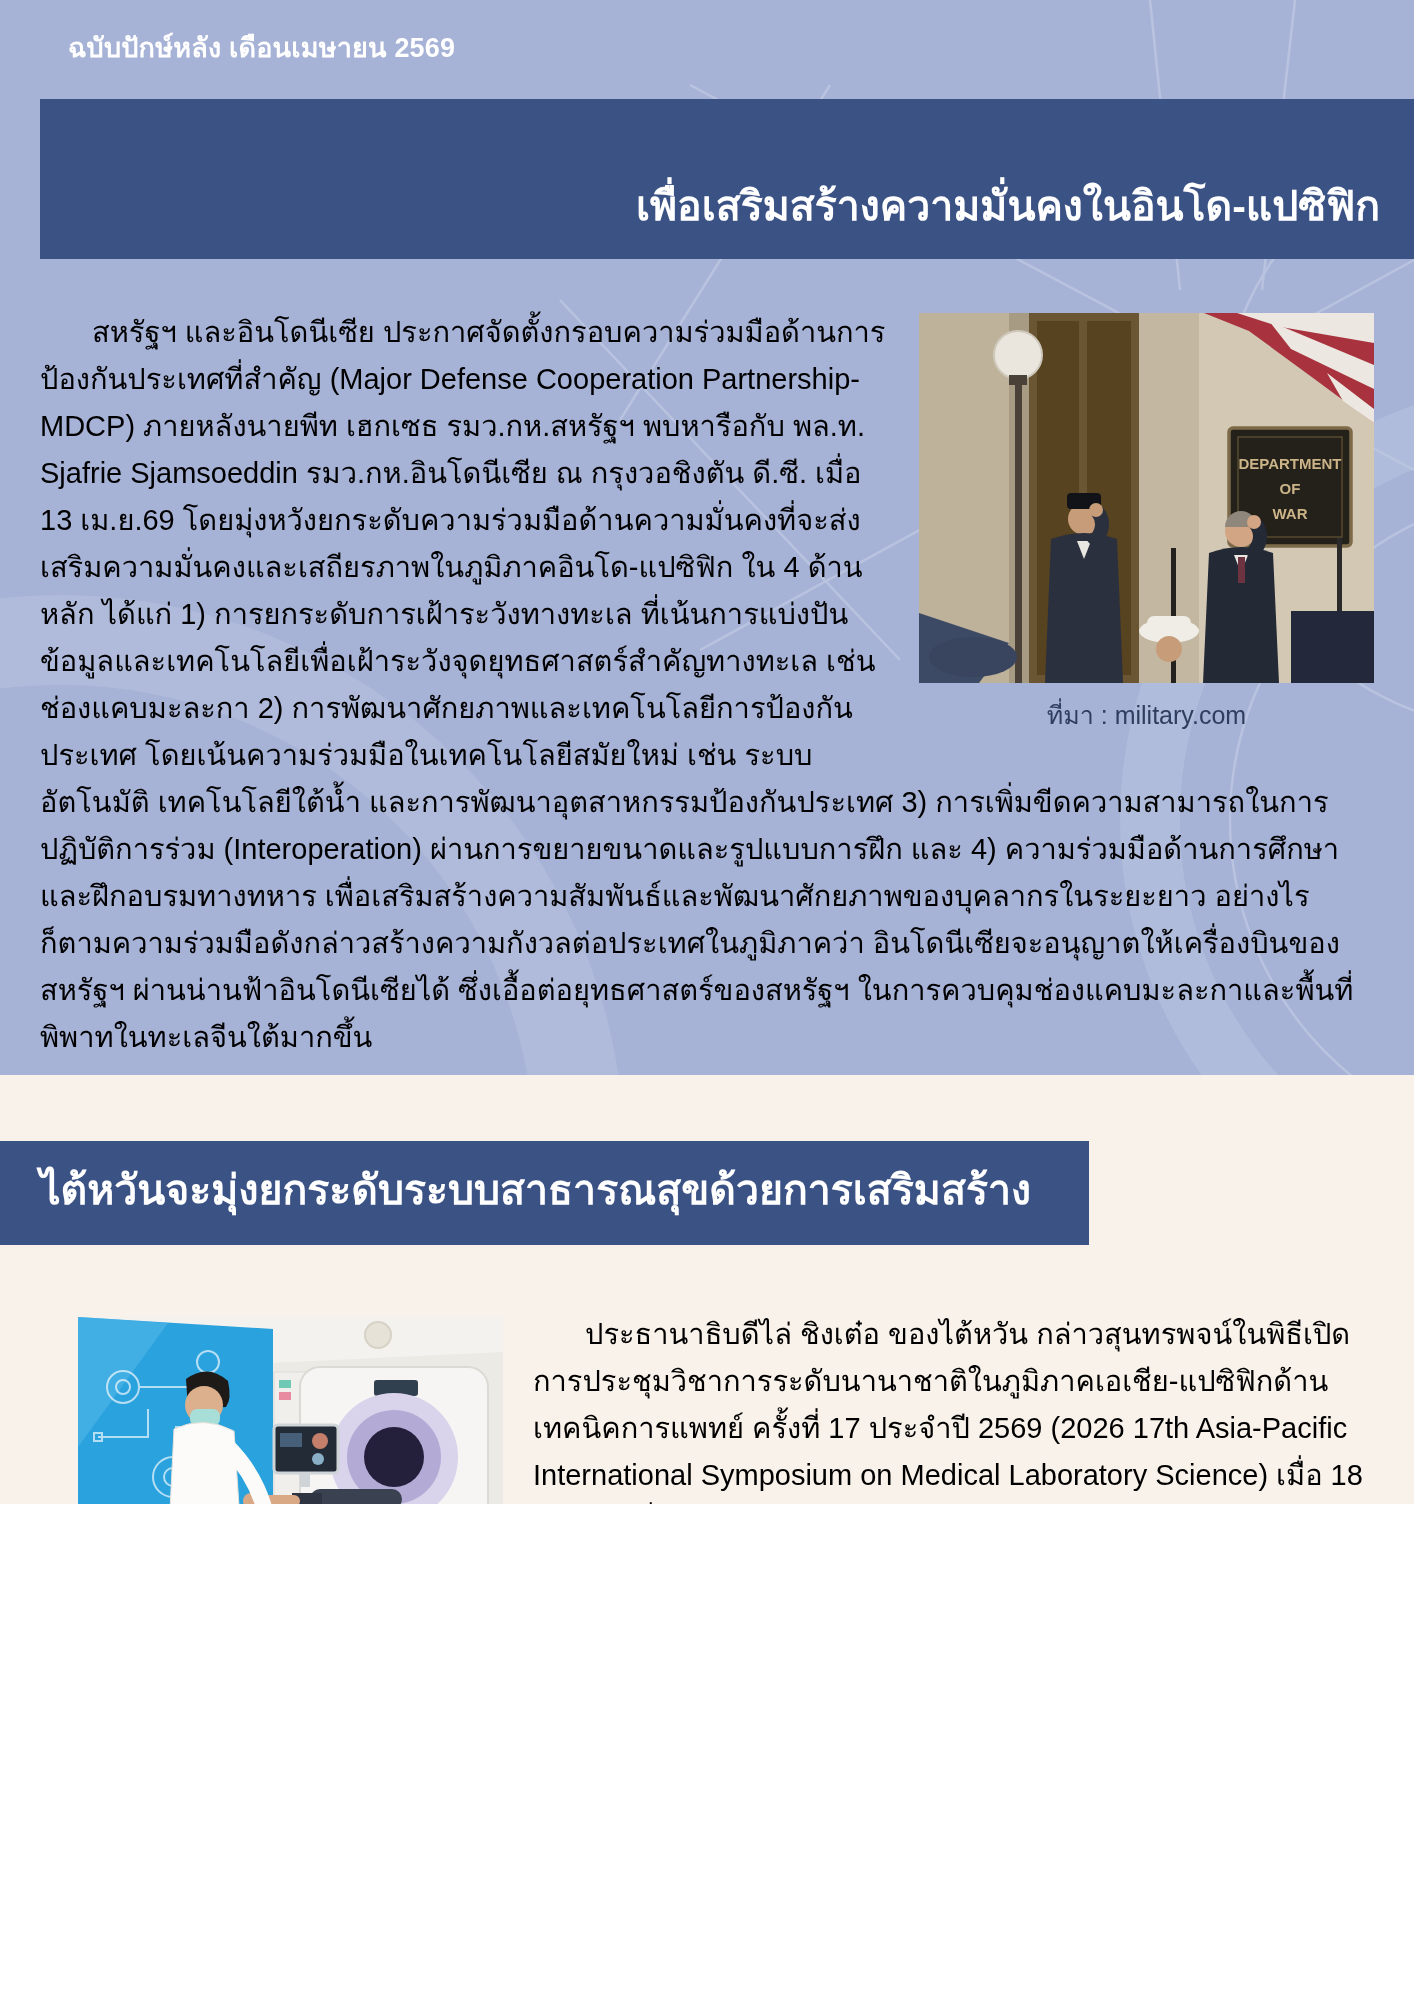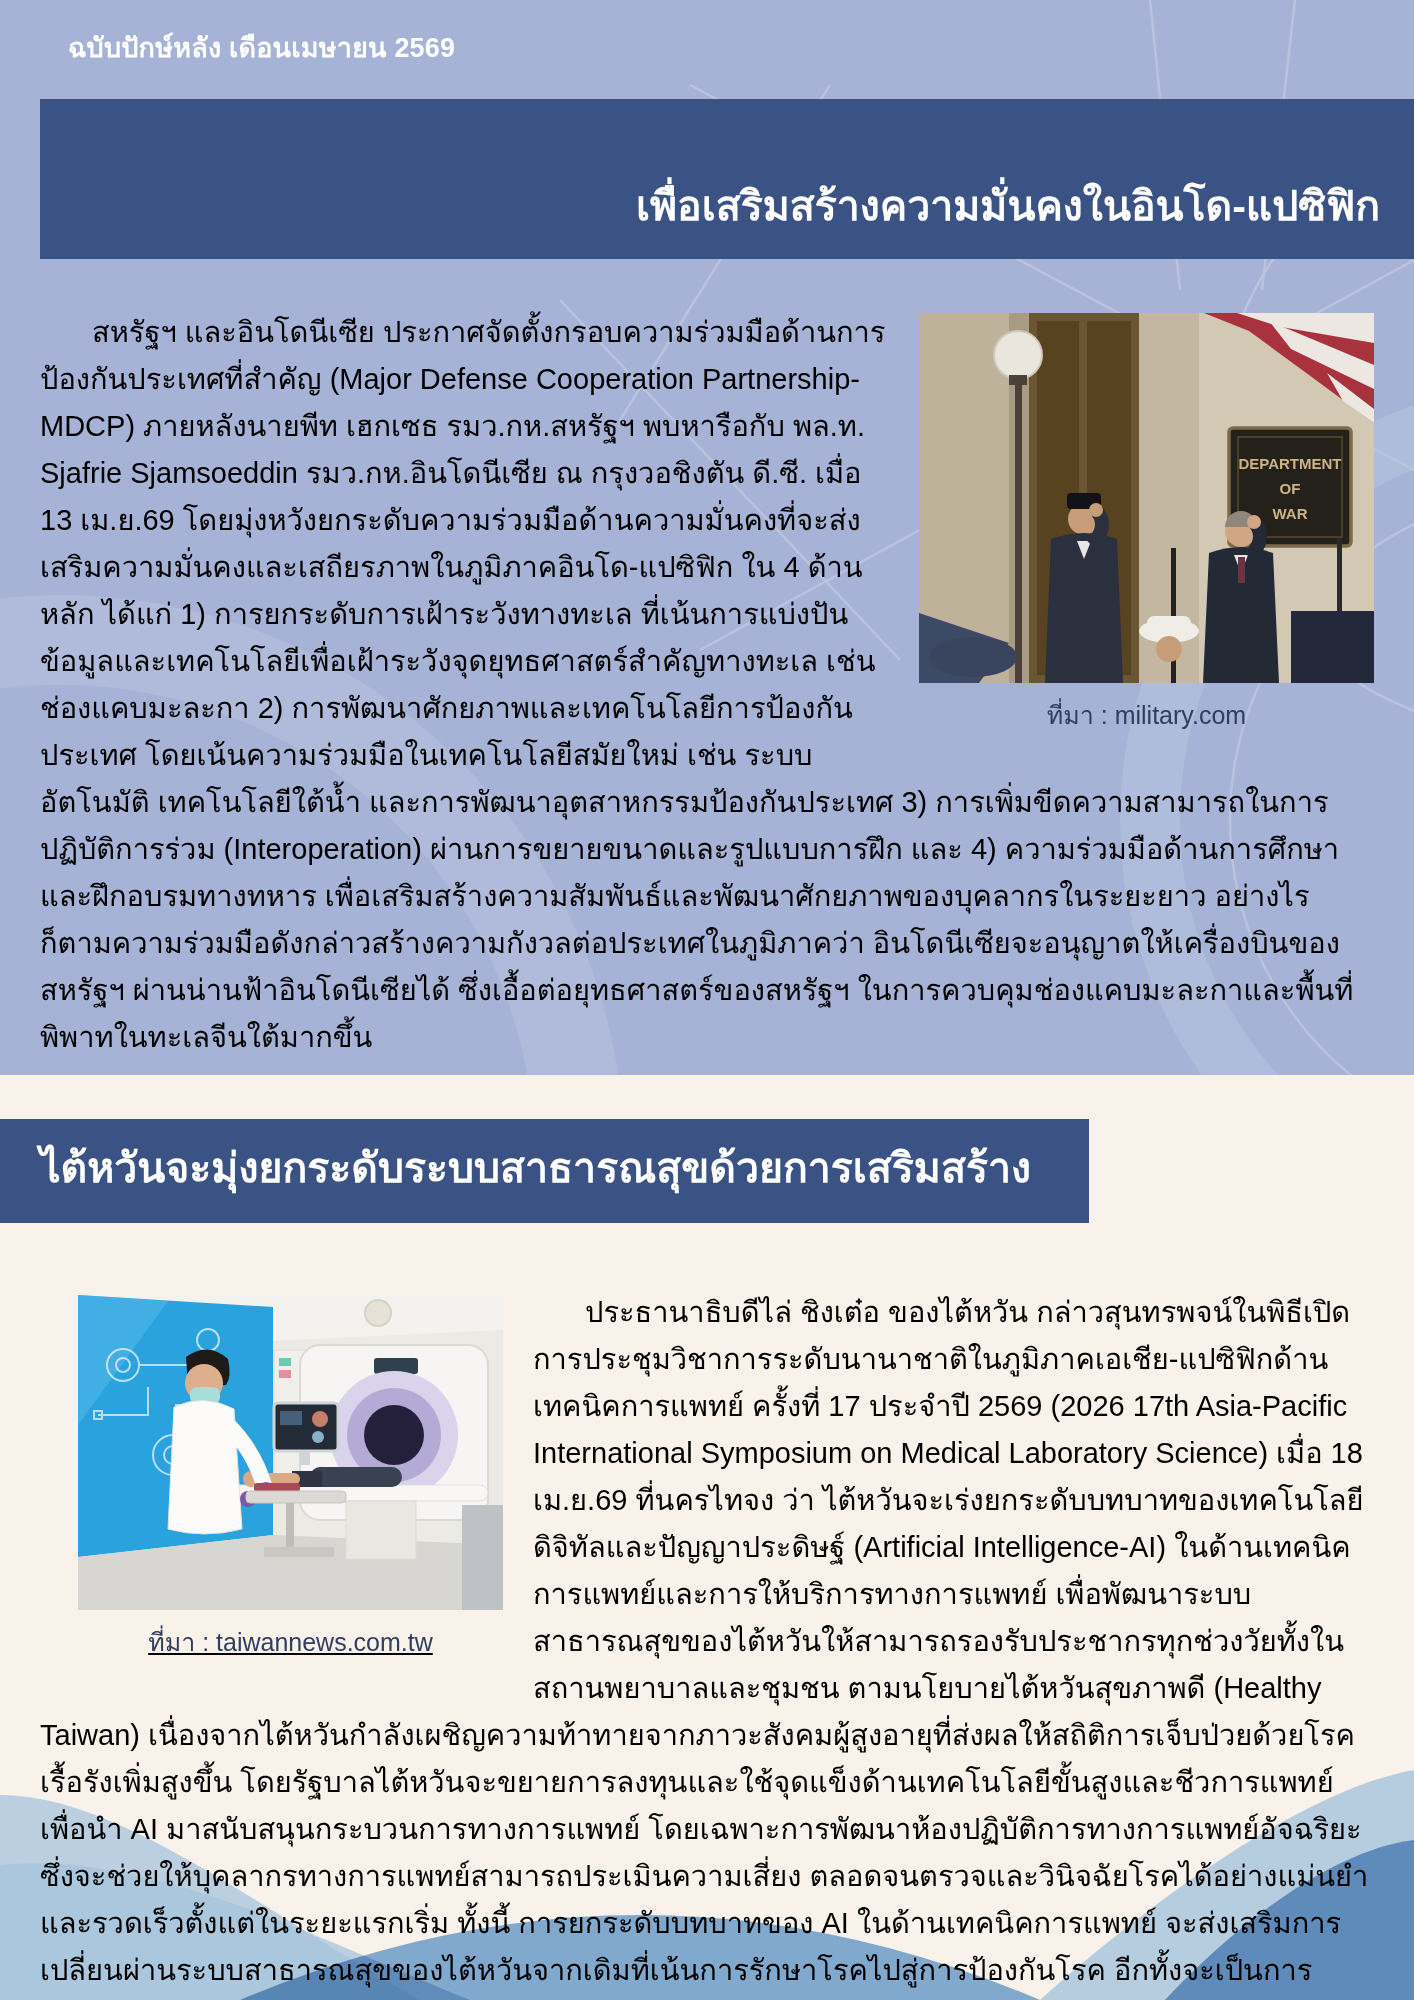--- a/index.html
+++ b/index.html
@@ -2,37 +2,37 @@
 <html lang="th"><head>
 <meta charset="utf-8">
 <title>Newsletter</title>
 <style>
   html,body{margin:0;padding:0;}
   body{
     width:1414px;height:2000px;
     font-family:"Liberation Sans","DejaVu Sans",sans-serif;
     overflow:hidden;
   }
-  .page{position:relative;width:1414px;height:2000px;background:#f9f2ea;overflow:hidden;}
+  .page{position:relative;width:1414px;height:1504px;background:#f9f2ea;overflow:hidden;}
 
   
   .top-section{
     position:relative;width:1414px;height:1075px;
     background:#a6b2d6;overflow:hidden;
   }
   .wireframe{position:absolute;inset:0;pointer-events:none;}
   .masthead{
     position:relative;z-index:2;
     padding:26px 0 0 68px;
     color:#ffffff;font-size:27px;font-weight:bold;letter-spacing:.2px;
   }
   .banner{position:relative;z-index:2;background:#3b5285;color:#ffffff;font-weight:bold;}
   .banner h1{margin:0;font-size:41px;line-height:1.42;font-weight:bold;}
   .banner-1{margin:30px 0 0 40px;padding:20px 34px 24px 34px;text-align:right;}
-  .banner-2{margin:44px 325px 0 0;padding:20px 40px 26px 40px;text-align:left;}
+  .banner-2{margin:66px 325px 0 0;padding:20px 40px 26px 40px;text-align:left;}
 
   .article-body{position:relative;z-index:2;margin:50px 40px 0 40px;}
   .article-body::after{content:"";display:block;clear:both;}
   .body-text{
     margin:0;font-size:29px;line-height:1.62;color:#000000;
     text-indent:52px;text-align:left;
   }
   figure{margin:0;}
   .photo-right{float:right;width:455px;margin:4px 0 6px 26px;}
   .photo-left{float:left;width:425px;margin:6px 30px 20px 38px;text-decoration:underline;}

